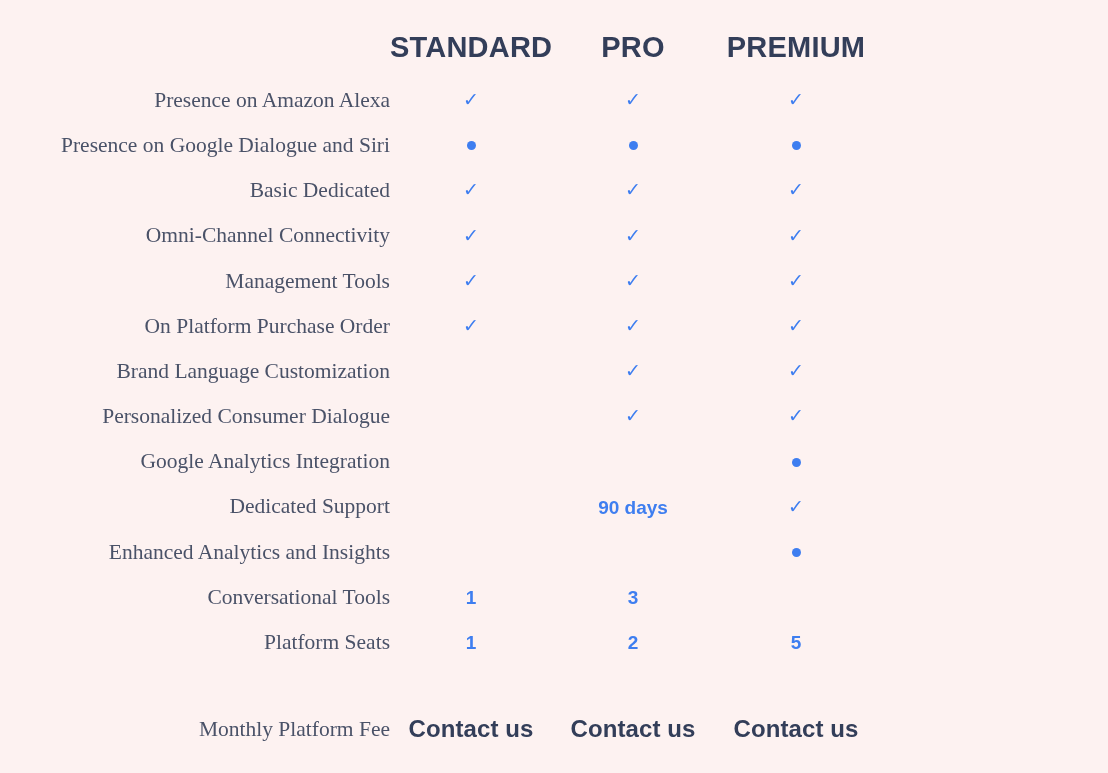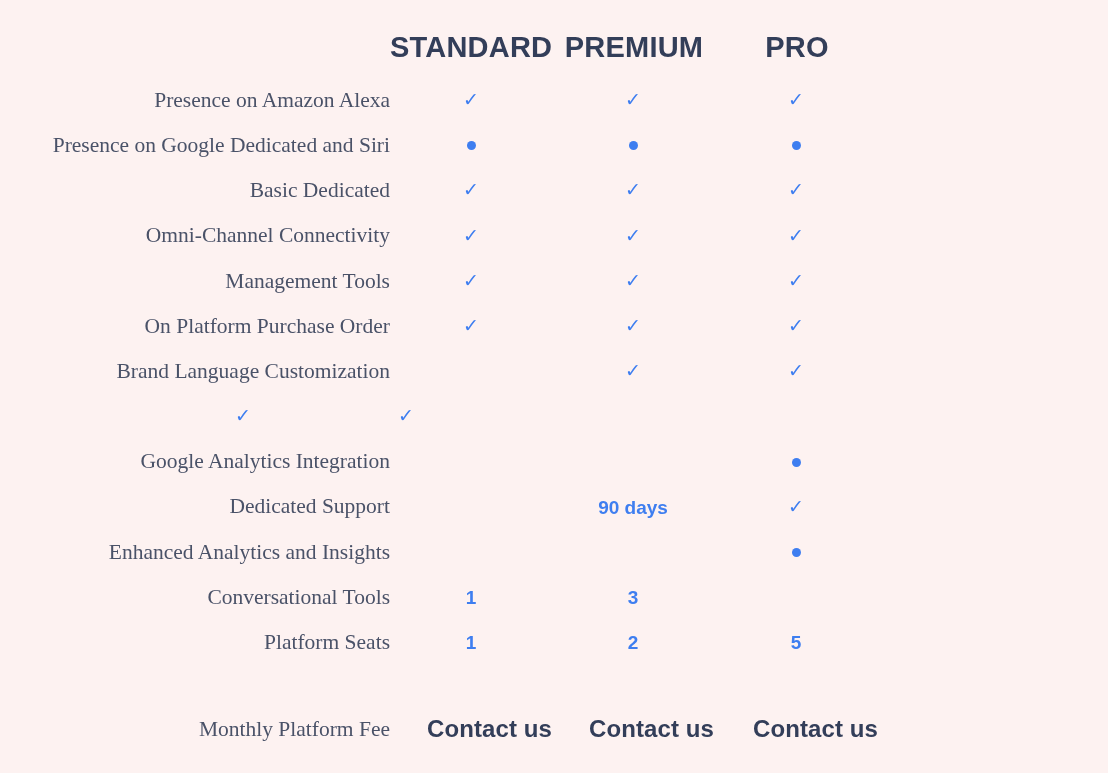--- a/index.html
+++ b/index.html
@@ -136,21 +136,21 @@
     text-align: right;
     font-family: "Liberation Serif", serif;
     font-size: 21.5px;
     color: #4a5268;
     white-space: nowrap;
     box-sizing: border-box;
   }
   .fee-cell {
     flex: 0 0 162px;
     width: 162px;
-    text-align: right;
+    text-align: center;
     box-sizing: border-box;
   }
   .fee-cell.premium {
     flex: 0 0 164px;
     width: 164px;
   }
   .fee-value {
     font-family: "Liberation Sans", sans-serif;
     font-size: 24px;
     font-weight: bold;
@@ -163,43 +163,43 @@
 </head>
 <body>
 
 <div class="pricing-table">
 
   <div class="header-row">
     <div class="label-col"></div>
     <div class="plan-col">
       <span class="plan-title">STANDARD</span>
     </div>
+    <div class="plan-col">
+      <span class="plan-title">PRO</span>
+    </div>
     <div class="plan-col premium">
       <span class="plan-title">PREMIUM</span>
     </div>
-    <div class="plan-col">
-      <span class="plan-title">PRO</span>
-    </div>
   </div>
 
   <div class="rows" id="rows-container">
       <div class="feature-row">
         <div class="feature-label">Presence on Amazon Alexa</div>
         <div class="cell">
           <span class="mark-check">✓</span>
         </div>
         <div class="cell">
           <span class="mark-check">✓</span>
         </div>
         <div class="cell premium">
           <span class="mark-check">✓</span>
         </div>
       </div>
       <div class="feature-row">
-        <div class="feature-label">Presence on Google Dedicated and Siri</div>
+        <div class="feature-label">Presence on Google Dialogue and Siri</div>
         <div class="cell">
           <span class="mark-dot"></span>
         </div>
         <div class="cell">
           <span class="mark-dot"></span>
         </div>
         <div class="cell premium">
           <span class="mark-dot"></span>
         </div>
       </div>
@@ -257,20 +257,21 @@
           <span class="mark-empty"></span>
         </div>
         <div class="cell">
           <span class="mark-check">✓</span>
         </div>
         <div class="cell premium">
           <span class="mark-check">✓</span>
         </div>
       </div>
       <div class="feature-row">
+        <div class="feature-label">Personalized Consumer Dialogue</div>
         <div class="cell">
           <span class="mark-empty"></span>
         </div>
         <div class="cell">
           <span class="mark-check">✓</span>
         </div>
         <div class="cell premium">
           <span class="mark-check">✓</span>
         </div>
       </div>

